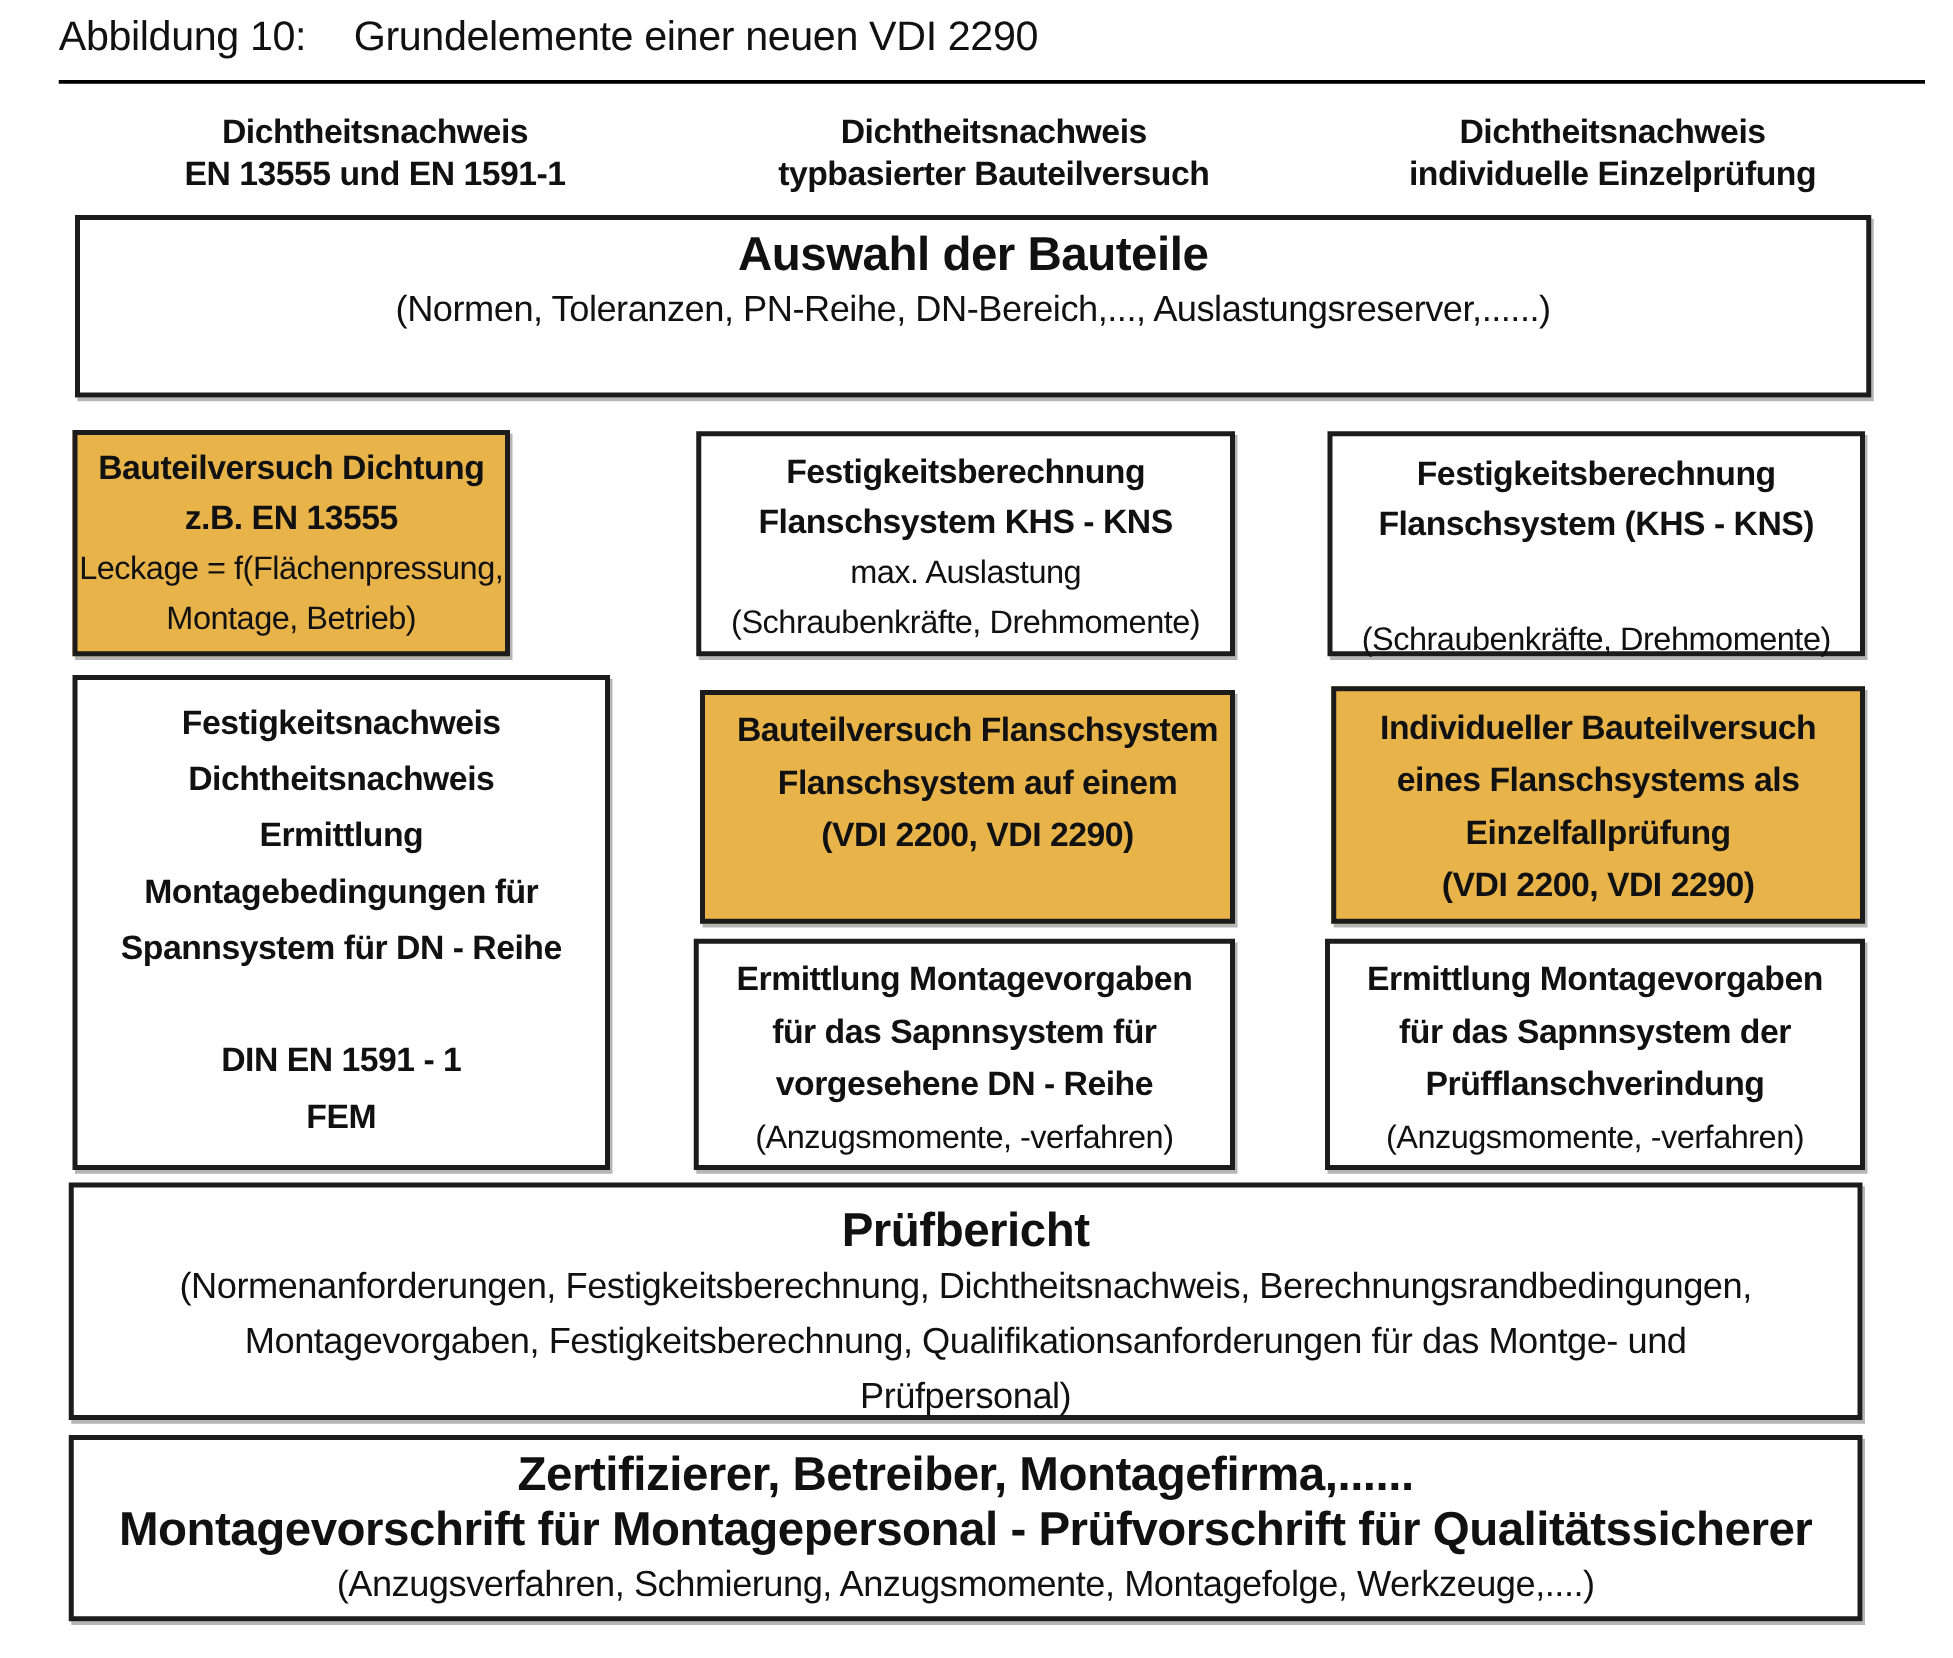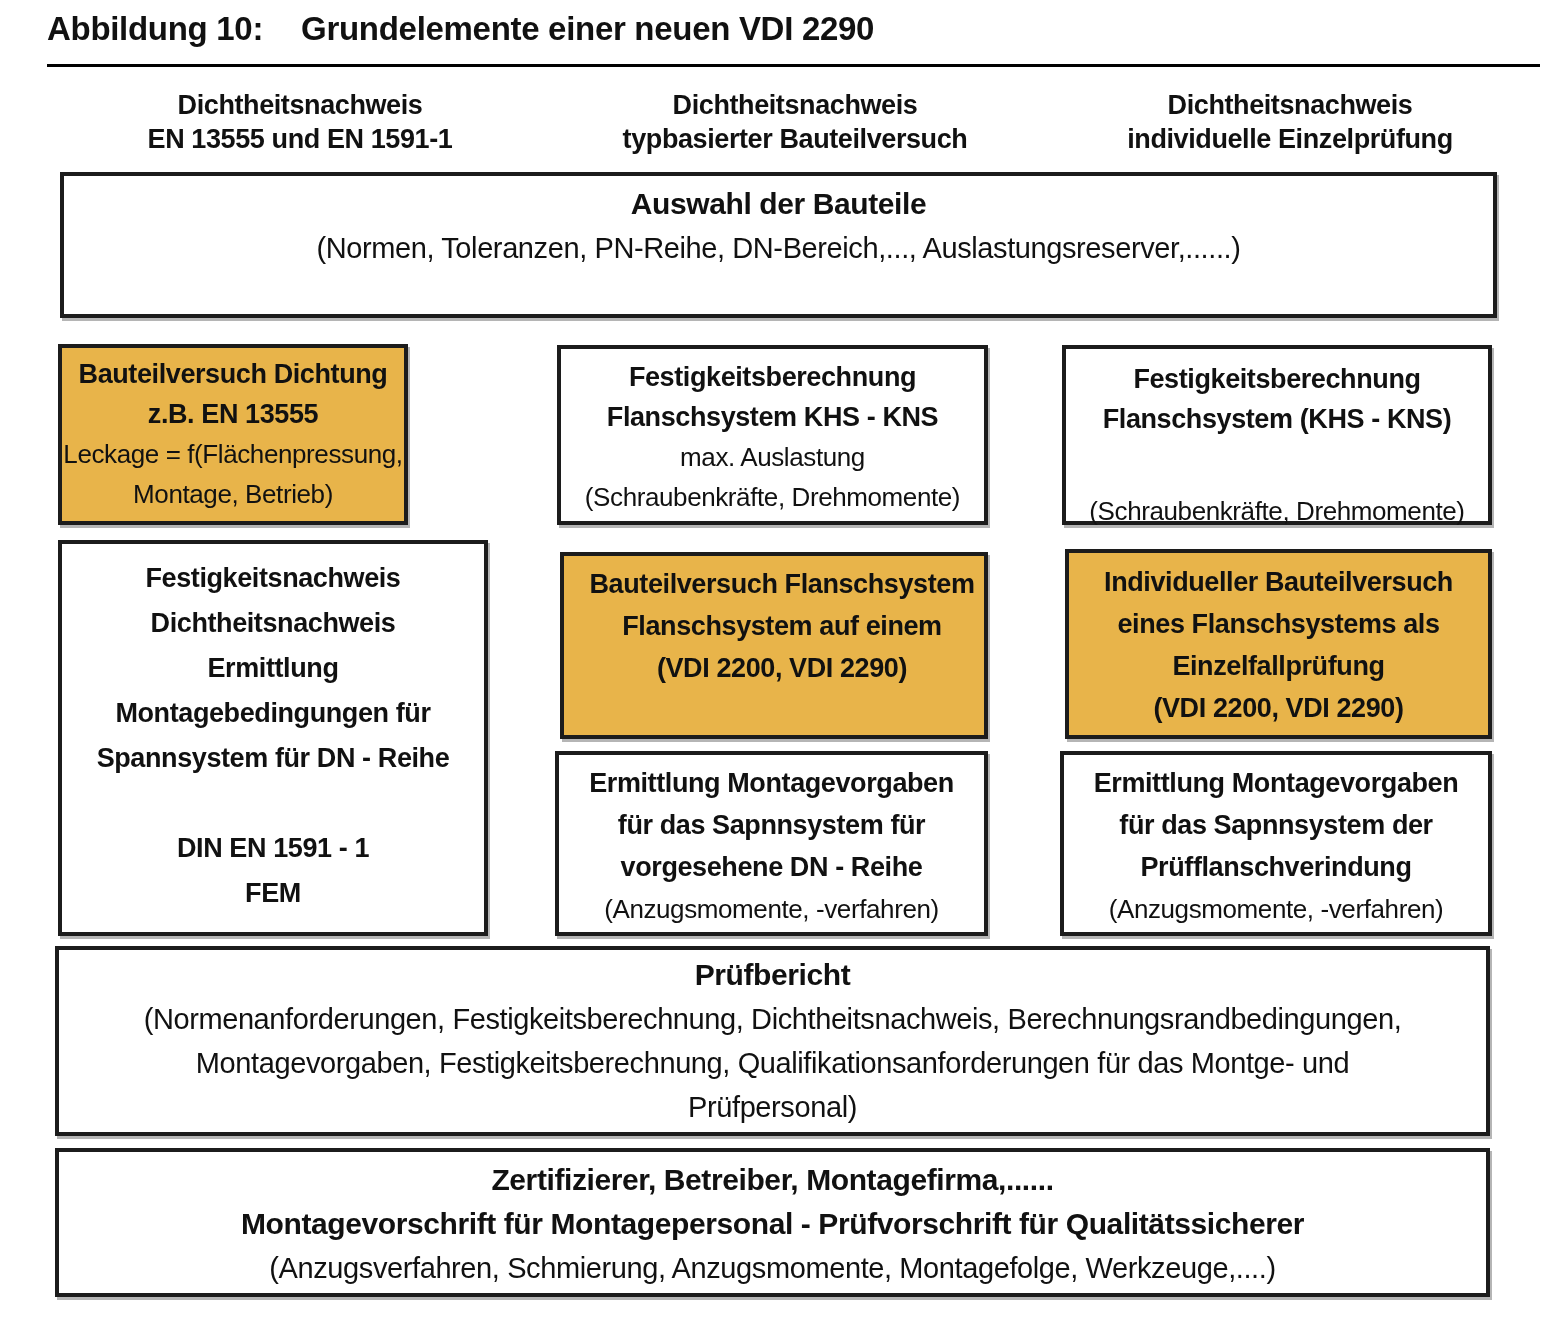--- a/index.html
+++ b/index.html
@@ -12,21 +12,21 @@
     color: #111111;
     overflow: hidden;
   }
 
   
   .fig-caption {
     position: absolute;
     left: 47px;
     top: 10px;
     font-size: 33px;
-    font-weight: bold;
+    font-weight: normal;
     letter-spacing: -0.3px;
     white-space: nowrap;
   }
   .fig-caption .label { margin-right: 38px; }
   .caption-rule {
     position: absolute;
     left: 47px;
     top: 64px;
     width: 1493px;
     height: 3px;
@@ -58,37 +58,37 @@
     box-shadow: 2px 3px 0 rgba(90,90,90,0.45);
     letter-spacing: -0.4px;
   }
   .box.orange { background: var(--highlight, #e8b44a); }
 
   .box div { line-height: 40px; font-size: 26px; }
   .box .b { font-weight: bold; font-size: 27px; }
 
   
   .box.wide div { line-height: 44px; font-size: 29px; }
-  .box.wide .b { font-size: 30px; }
+  .box.wide .b { font-size: 38px; }
 
   #box-auswahl        { left: 60px;   top: 172px;  width: 1437px; height: 146px; padding-top: 6px; }
   #box-dichtung       { left: 58px;   top: 344px;  width: 350px;  height: 181px; padding-top: 6px; }
   #box-festigkeit-khs { left: 557px;  top: 345px;  width: 431px;  height: 180px; padding-top: 8px; }
   #box-festigkeit-kns { left: 1062px; top: 345px;  width: 430px;  height: 180px; padding-top: 10px; }
   #box-nachweis       { left: 58px;   top: 540px;  width: 430px;  height: 396px; padding-top: 12px; }
   #box-nachweis div   { line-height: 45px; }
   #box-pruefstand     { left: 560px;  top: 552px;  width: 428px;  height: 187px; padding-top: 7px; line-height: 42px; }
   #box-pruefstand div { line-height: 42px; padding-left: 16px; }
   #box-einzelfall     { left: 1065px; top: 549px;  width: 427px;  height: 190px; padding-top: 8px; }
   #box-einzelfall div { line-height: 42px; }
   #box-vorgaben-dn    { left: 555px;  top: 751px;  width: 433px;  height: 185px; padding-top: 7px; }
   #box-vorgaben-dn div   { line-height: 42px; }
   #box-vorgaben-pruef { left: 1060px; top: 751px;  width: 432px;  height: 185px; padding-top: 7px; }
   #box-vorgaben-pruef div{ line-height: 42px; }
-  #box-pruefbericht   { left: 55px;   top: 946px;  width: 1435px; height: 190px; padding-top: 3px; }
+  #box-pruefbericht   { left: 55px;   top: 946px;  width: 1435px; height: 190px; padding-top: 13px; }
   #box-pruefbericht div  { line-height: 44px; }
   #box-zertifizierer  { left: 55px;   top: 1148px; width: 1435px; height: 149px; padding-top: 6px; }
 
   .gap-1 { margin-top: 52px; }   
   .gap-2 { margin-top: 45px; }
 </style>
 </head>
 <body>
 
 <div id="page">

